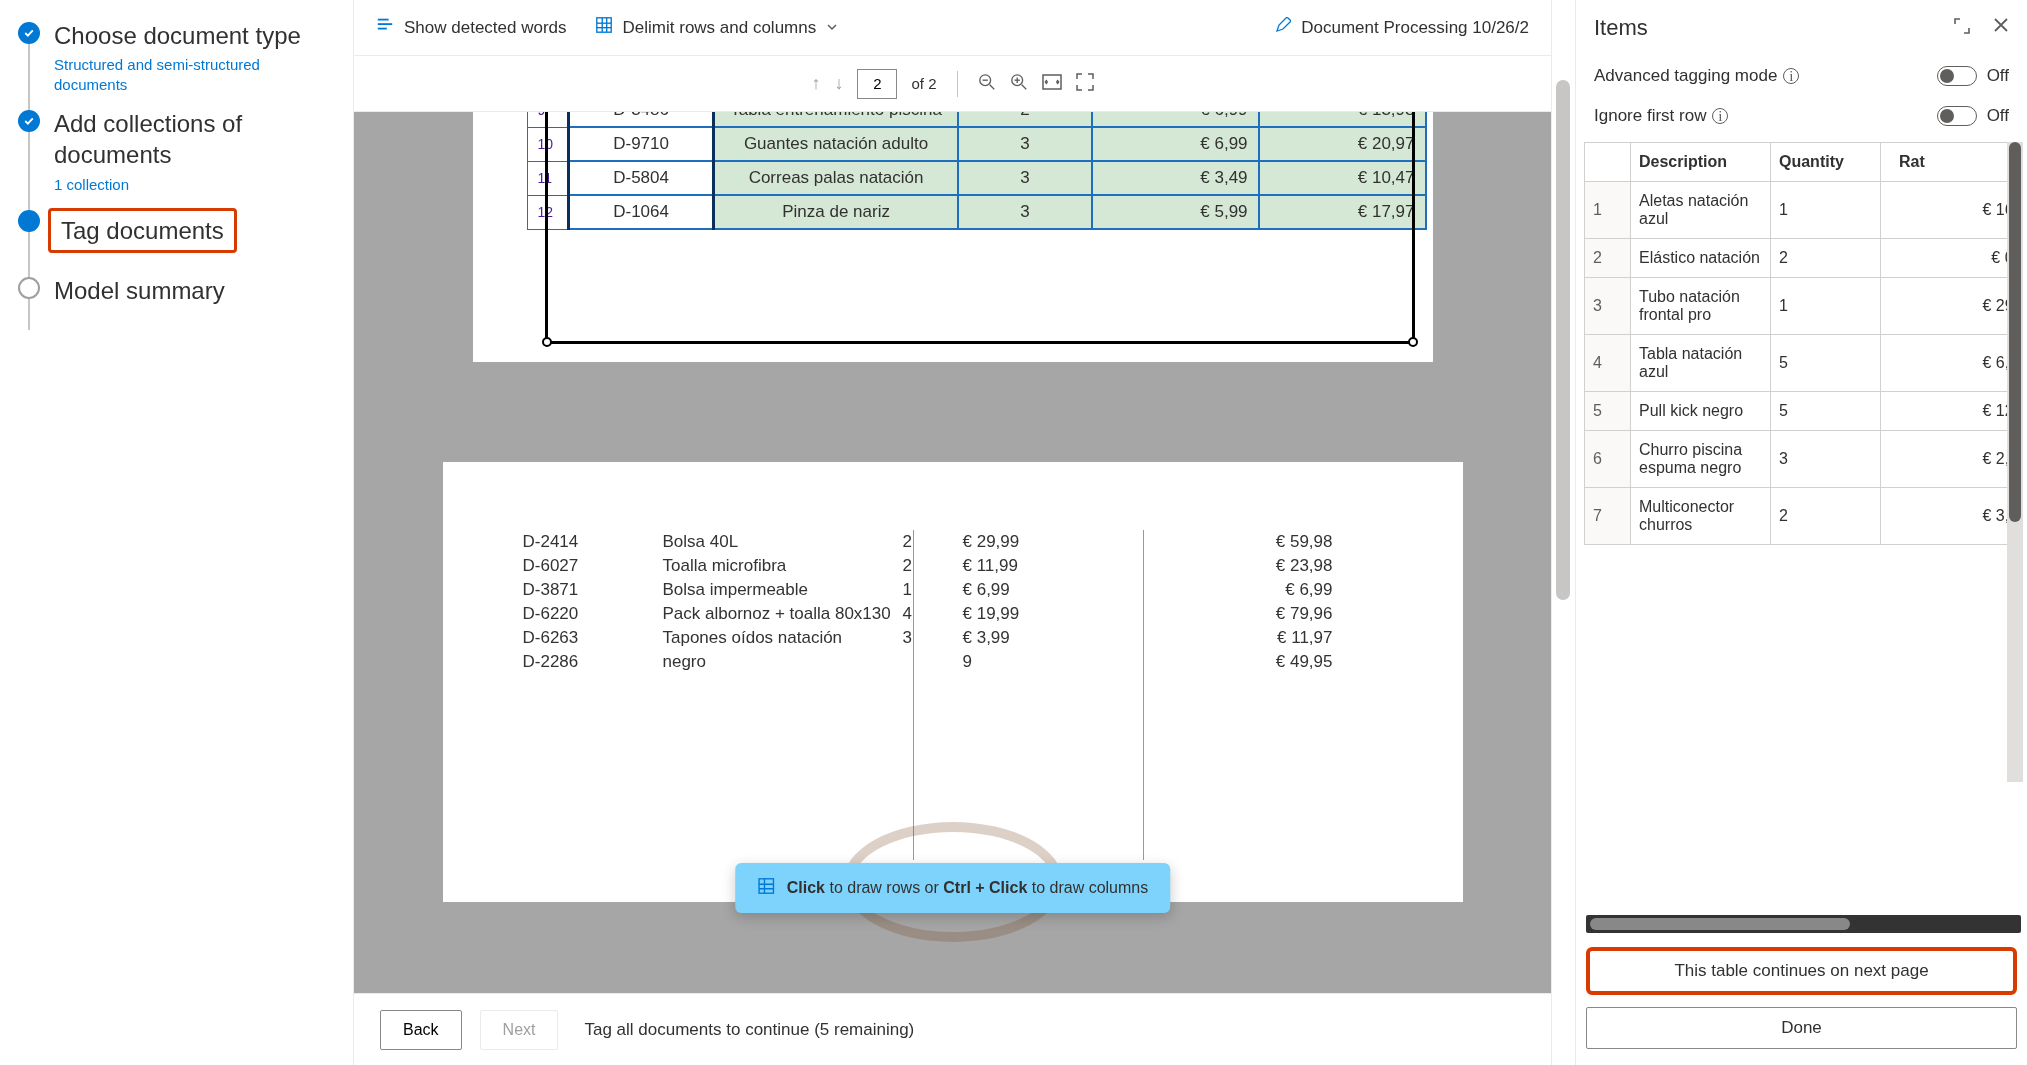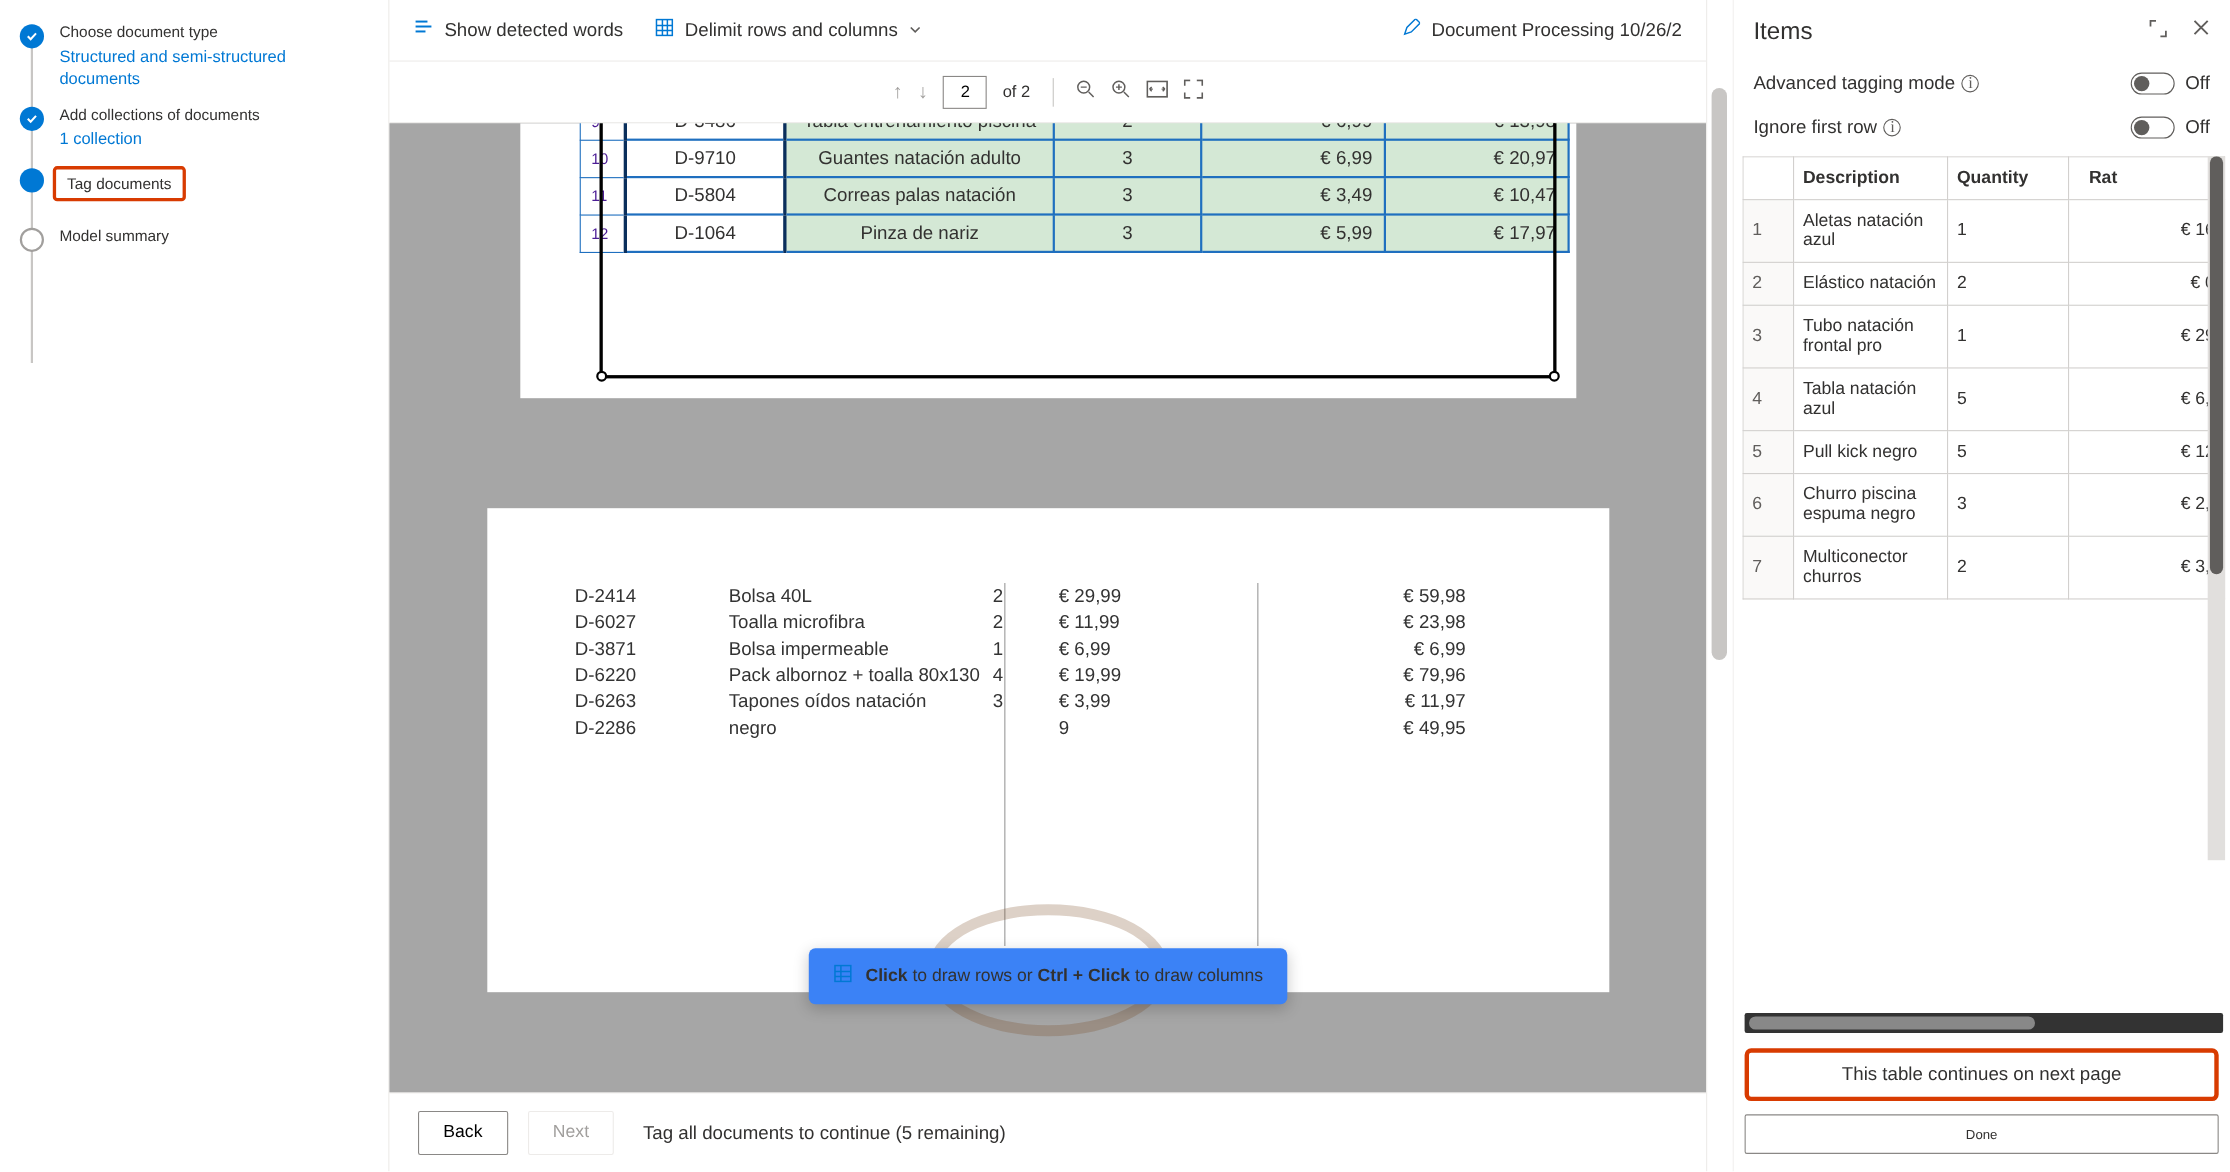--- a/index.html
+++ b/index.html
@@ -8,21 +8,21 @@
 
   
   .sidebar { width: 354px; padding: 20px 18px; border-right: 1px solid #edebe9; position: relative; }
   .step-item { display: flex; align-items: flex-start; margin-bottom: 14px; position: relative; }
   .step-bullet { width: 22px; height: 22px; border-radius: 50%; flex-shrink: 0; margin-right: 14px; margin-top: 2px; display: flex; align-items: center; justify-content: center; }
   .step-bullet.done { background: #0078d4; color: #fff; font-size: 12px; }
   .step-bullet.done svg { width: 12px; height: 12px; }
   .step-bullet.active { background: #0078d4; }
   .step-bullet.pending { border: 2px solid #a19f9d; background: #fff; }
   .step-text { display: flex; flex-direction: column; }
-  .step-label { font-size: 14px; color: #323130; line-height: 1.3; }
+  .step-label { font-size: 24px; color: #323130; line-height: 1.3; }
   .step-sub { font-size: 15px; color: #0078d4; margin-top: 4px; line-height: 1.3; }
   .step-connector { position: absolute; left: 28px; width: 2px; background: #c8c6c4; }
   .tag-highlight { border: 3px solid #d83b01; border-radius: 4px; padding: 4px 10px; margin-left: -6px; }
 
   
   .center { flex: 1; display: flex; flex-direction: column; background: #fff; }
   .center-toolbar { height: 56px; display: flex; align-items: center; padding: 0 22px; gap: 28px; border-bottom: 1px solid #edebe9; }
   .tb-btn { display: flex; align-items: center; gap: 10px; font-size: 17px; color: #323130; cursor: pointer; }
   .tb-icon { color: #0078d4; }
   .tb-right { margin-left: auto; display: flex; align-items: center; gap: 10px; color: #323130; font-size: 17px; justify-content: center; }
@@ -56,21 +56,21 @@
   
   .plain-row { display: flex; font-size: 17px; color: #333; padding: 2px 0; }
   .plain-row .c1 { width: 140px; }
   .plain-row .c2 { width: 240px; }
   .plain-row .c3 { width: 60px; text-align: left; }
   .plain-row .c4 { width: 200px; }
   .plain-row .c5 { width: 170px; text-align: right; }
   .plain-sep { position: absolute; width: 1px; background: #999; }
   .coffee-stain { position: absolute; bottom: -40px; left: 400px; width: 220px; height: 120px; border: 10px solid rgba(120,70,30,0.25); border-radius: 50%; }
 
-  .hint-bubble { position: absolute; bottom: 80px; left: 50%; transform: translateX(-50%); background: #3b82f6; border-radius: 6px; box-shadow: 0 4px 14px rgba(0,0,0,.2); padding: 14px 22px; display: flex; align-items: center; gap: 12px; font-size: 16px; z-index: 5; }
+  .hint-bubble { position: absolute; bottom: 80px; left: 50%; transform: translateX(-50%); background: #7dd3fc; border-radius: 6px; box-shadow: 0 4px 14px rgba(0,0,0,.2); padding: 14px 22px; display: flex; align-items: center; gap: 12px; font-size: 16px; z-index: 5; }
   .hint-bubble .hicon { color: #0078d4; }
 
   .center-footer { height: 72px; border-top: 1px solid #edebe9; display: flex; align-items: center; padding: 0 26px; gap: 18px; }
   .btn { height: 40px; padding: 0 22px; border: 1px solid #8a8886; background: #fff; border-radius: 2px; font-size: 16px; cursor: pointer; }
   .btn.disabled { color: #a19f9d; border-color: #edebe9; cursor: default; }
   .footer-hint { font-size: 17px; color: #323130; margin-left: 8px; }
 
   
   .scroll-strip { width: 24px; background: #fff; border-left: 1px solid #edebe9; position: relative; }
   .scroll-thumb { position: absolute; left: 4px; width: 14px; background: #c8c6c4; border-radius: 7px; top: 80px; height: 520px; }
@@ -94,21 +94,21 @@
   .items-table td.desc { width: 140px; }
   .items-table td.qty { width: 110px; }
   .items-table td.rate { text-align: right; padding-right: 4px; }
   .panel-vscroll { position: absolute; right: 0; top: 0; width: 16px; height: 640px; background: #e1dfdd; }
   .panel-vscroll .th { position: absolute; left: 2px; width: 12px; background: #605e5c; top: 0; height: 380px; border-radius: 6px; }
   .panel-hscroll { height: 18px; background: #333; margin: 4px 6px 0 10px; position: relative; border-radius: 2px; }
   .panel-hscroll .th { position: absolute; top: 3px; left: 4px; height: 12px; width: 260px; background: #888; border-radius: 6px; }
 
   .panel-footer { padding: 14px 10px 16px 10px; display: flex; flex-direction: column; gap: 12px; }
   .continue-btn { border: 4px solid #d83b01; border-radius: 6px; padding: 10px; text-align: center; font-size: 17px; cursor: pointer; }
-  .done-btn { border: 1px solid #8a8886; border-radius: 2px; padding: 10px; text-align: center; font-size: 12px; cursor: pointer; }
+  .done-btn { border: 1px solid #8a8886; border-radius: 2px; padding: 10px; text-align: center; font-size: 17px; cursor: pointer; }
 
   svg.check path { stroke: #fff; stroke-width: 2.5; fill: none; }
 </style>
 </head>
 <body>
 
 <div class="app">
 
   <div class="sidebar">
     <div class="step-connector" style="top:30px; height:300px;"></div>

